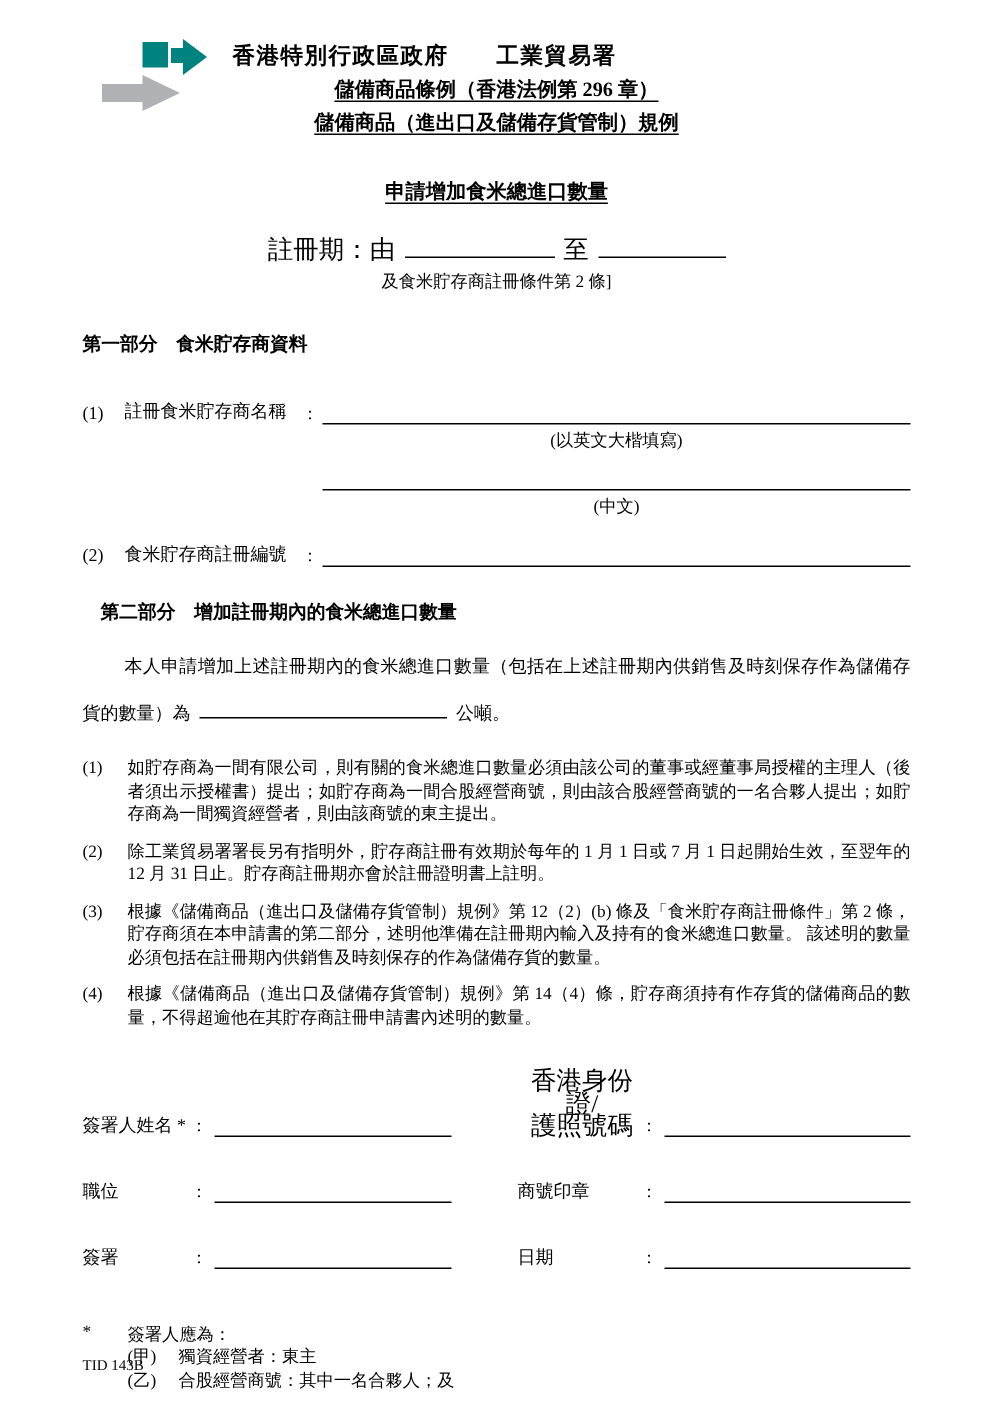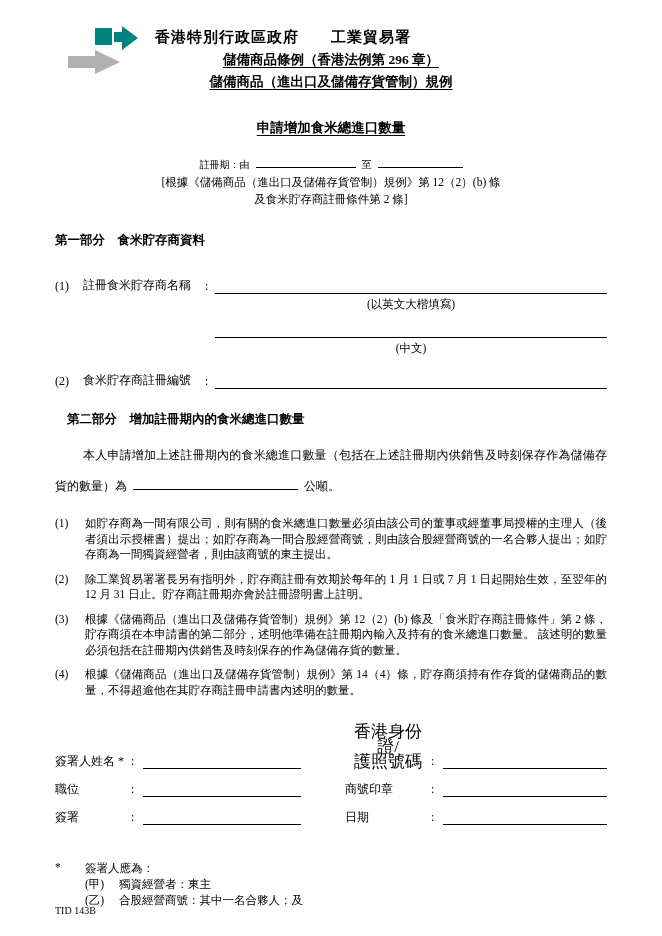--- a/index.html
+++ b/index.html
@@ -20,21 +20,21 @@
 
   
   .header { position:relative; }
   .logo { position:absolute; left:13px; top:-2px; }
   .dept { margin-left:100px; font-size:15px; font-weight:bold; letter-spacing:1px; }
   .ord { text-align:center; font-size:13.5px; font-weight:bold; margin-top:4px; }
   .ord:first-of-type { margin-top:16px; }
 
   .title { text-align:center; font-size:13.5px; font-weight:bold; margin-top:28px; }
 
-  .regline { text-align:center; font-size:10px; margin-top:18px; }
+  .regline { text-align:center; font-size:17px; margin-top:18px; }
   .blank { display:inline-block; border-bottom:1px solid #000; height:13px; vertical-align:baseline; }
   .w100 { width:100px; margin:0 6px; }
   .w85  { width:85px;  margin-left:6px; }
   .w165 { width:165px; margin:0 6px; }
   .legal { text-align:center; font-size:11.5px; margin-top:3px; line-height:14px; }
 
   .sec-heading { font-size:12.5px; font-weight:bold; }
   .h-part1 { margin-top:26px; }
   .h-part2 { margin-top:22px;margin-left:12px; }
 
@@ -50,21 +50,21 @@
 
   .para { font-size:12px; line-height:31px; text-align:justify; text-indent:28px; margin-top:12px; }
 
   .notes-heading { font-size:12.5px; font-weight:bold; margin-top:18px; text-decoration:underline; text-underline-offset:3px; }
   .note { display:flex; font-size:11.5px; margin-top:9px; }
   .note.first { margin-top:14px; }
   .nnum { width:30px; flex:0 0 30px; line-height:15.5px; }
   .ntext { flex:1; text-align:justify; line-height:15.5px; }
 
   .sig-block { margin-top:26px; }
-  .sig-row { display:flex; align-items:flex-end; font-size:12px; margin-top:12px; }
+  .sig-row { display:flex; align-items:flex-end; font-size:12px; margin-top:28px; }
   .sig-row.first { margin-top:0; }
   .sl1 { width:76px; flex:0 0 76px; line-height:16px; }
   .sc  { width:12px; flex:0 0 12px; line-height:16px; }
   .sll { flex:0 0 158px; }
   .sl2 { width:86px; flex:0 0 86px; margin-left:44px; line-height:15px; }
   .pre { white-space:pre-line; font-size:17px;text-align:center; }
 
   .footer { margin-top:36px; font-size:11.5px; }
   .f-lead { display:flex; }
   .f-star { width:30px; flex:0 0 30px; }
@@ -88,21 +88,20 @@
     <div class="dept">香港特別行政區政府　　工業貿易署</div>
     <div class="ord u">儲備商品條例（香港法例第 296 章）</div>
     <div class="ord u">儲備商品（進出口及儲備存貨管制）規例</div>
   </div>
 
   <div class="title u">申請增加食米總進口數量</div>
 
   <div class="regline">
     <span>註冊期：由</span><span class="blank w100"></span><span>至</span><span class="blank w85"></span>
   </div>
-  <div class="legal">[根據《儲備商品（進出口及儲備存貨管制）規例》第 12（2）(b) 條</div>
   <div class="legal">及食米貯存商註冊條件第 2 條]</div>
 
   <div class="sec-heading h-part1">第一部分　食米貯存商資料</div>
 
   <div class="item-row">
     <span class="inum">(1)</span>
     <span class="ilabel">註冊食米貯存商名稱</span>
     <span class="icolon">:</span>
     <span class="fill-line"></span>
   </div>

